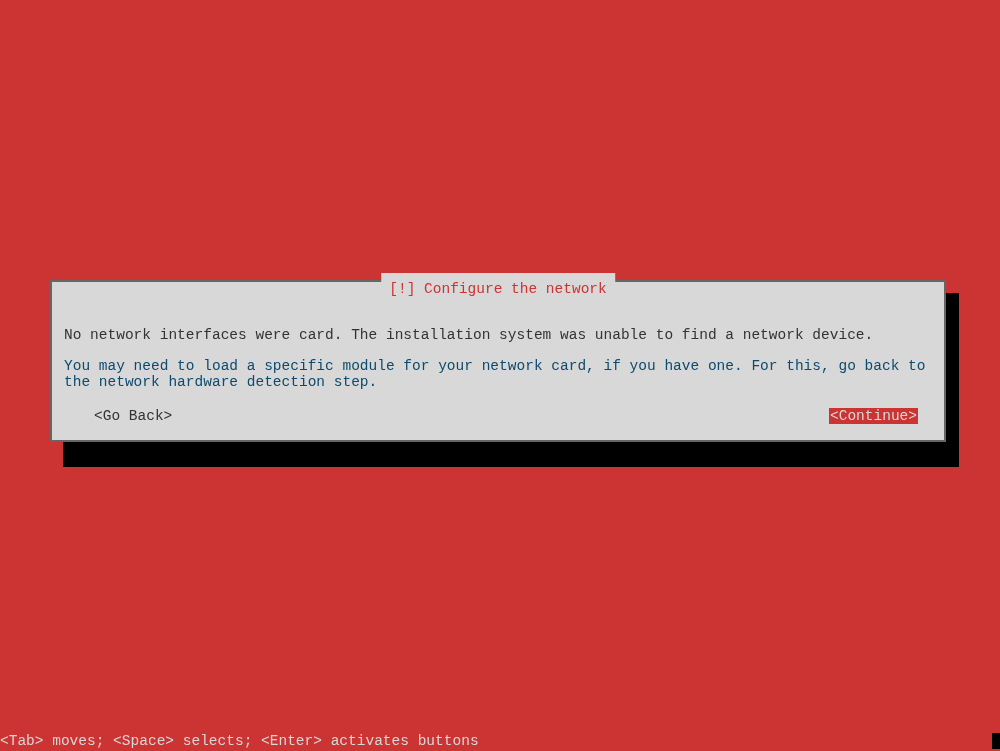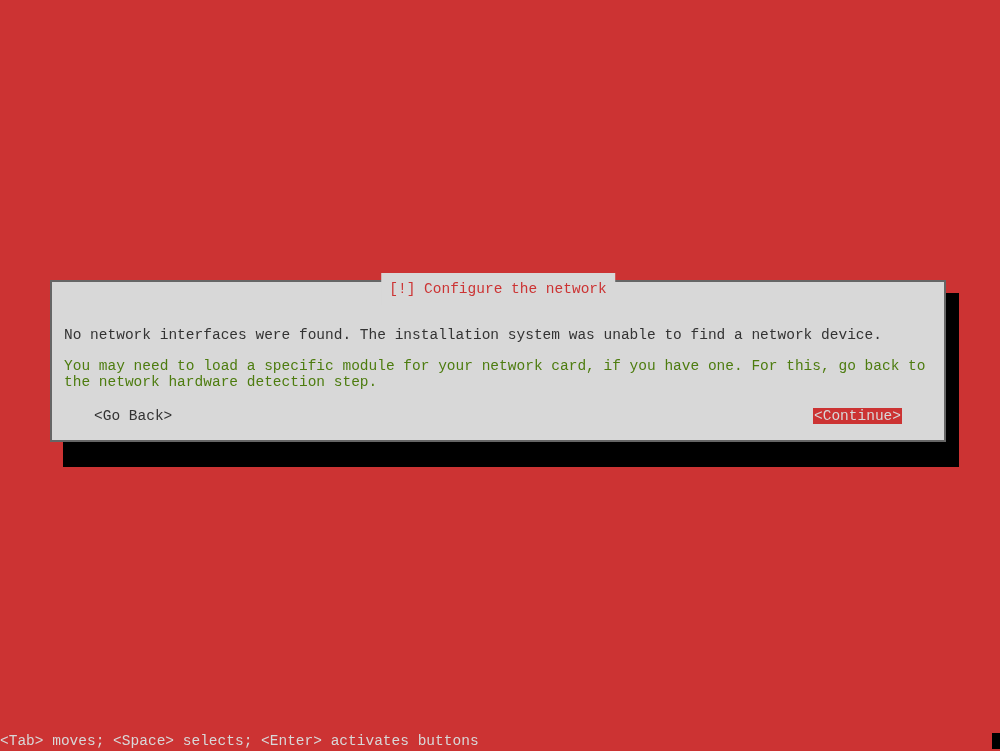--- a/index.html
+++ b/index.html
@@ -57,35 +57,35 @@
       left: 12px;
       right: 12px;
       color: #333333;
       white-space: pre-wrap;
     }
     .dialog-message2 {
       position: absolute;
       top: 76px;
       left: 12px;
       right: 12px;
-      color: #4d7c0f;
+      color: #0c4a6e;
       white-space: pre-wrap;
       line-height: 16px;
     }
     .go-back-button {
       position: absolute;
       bottom: 16px;
       left: 42px;
       color: #333333;
       cursor: pointer;
     }
     .continue-button {
       position: absolute;
       bottom: 16px;
-      right: 42px;
+      right: 26px;
       background-color: #cc3333;
       color: #d8d8d8;
       cursor: pointer;
       padding: 0 1px;
     }
     .status-bar {
       position: absolute;
       bottom: 2px;
       left: 0;
       right: 0;
@@ -108,21 +108,21 @@
       background-color: #000000;
     }
   </style>
 </head>
 <body>
 
 <div class="dialog-shadow"></div>
 
 <div class="dialog-box">
   <div class="dialog-title">[!] Configure the network</div>
-  <div class="dialog-message1">No network interfaces were found. The installation system was unable to find a network device.</div>
+  <div class="dialog-message1">No network interfaces were card. The installation system was unable to find a network device.</div>
   <div class="dialog-message2">You may need to load a specific module for your network card, if you have one. For this, go back to the network hardware detection step.</div>
   <div class="go-back-button">&lt;Go Back&gt;</div>
   <div class="continue-button">&lt;Continue&gt;</div>
 </div>
 
 <div class="status-bar">
   <div class="status-text">&lt;Tab&gt; moves; &lt;Space&gt; selects; &lt;Enter&gt; activates buttons</div>
   <div class="status-block"></div>
 </div>
 

